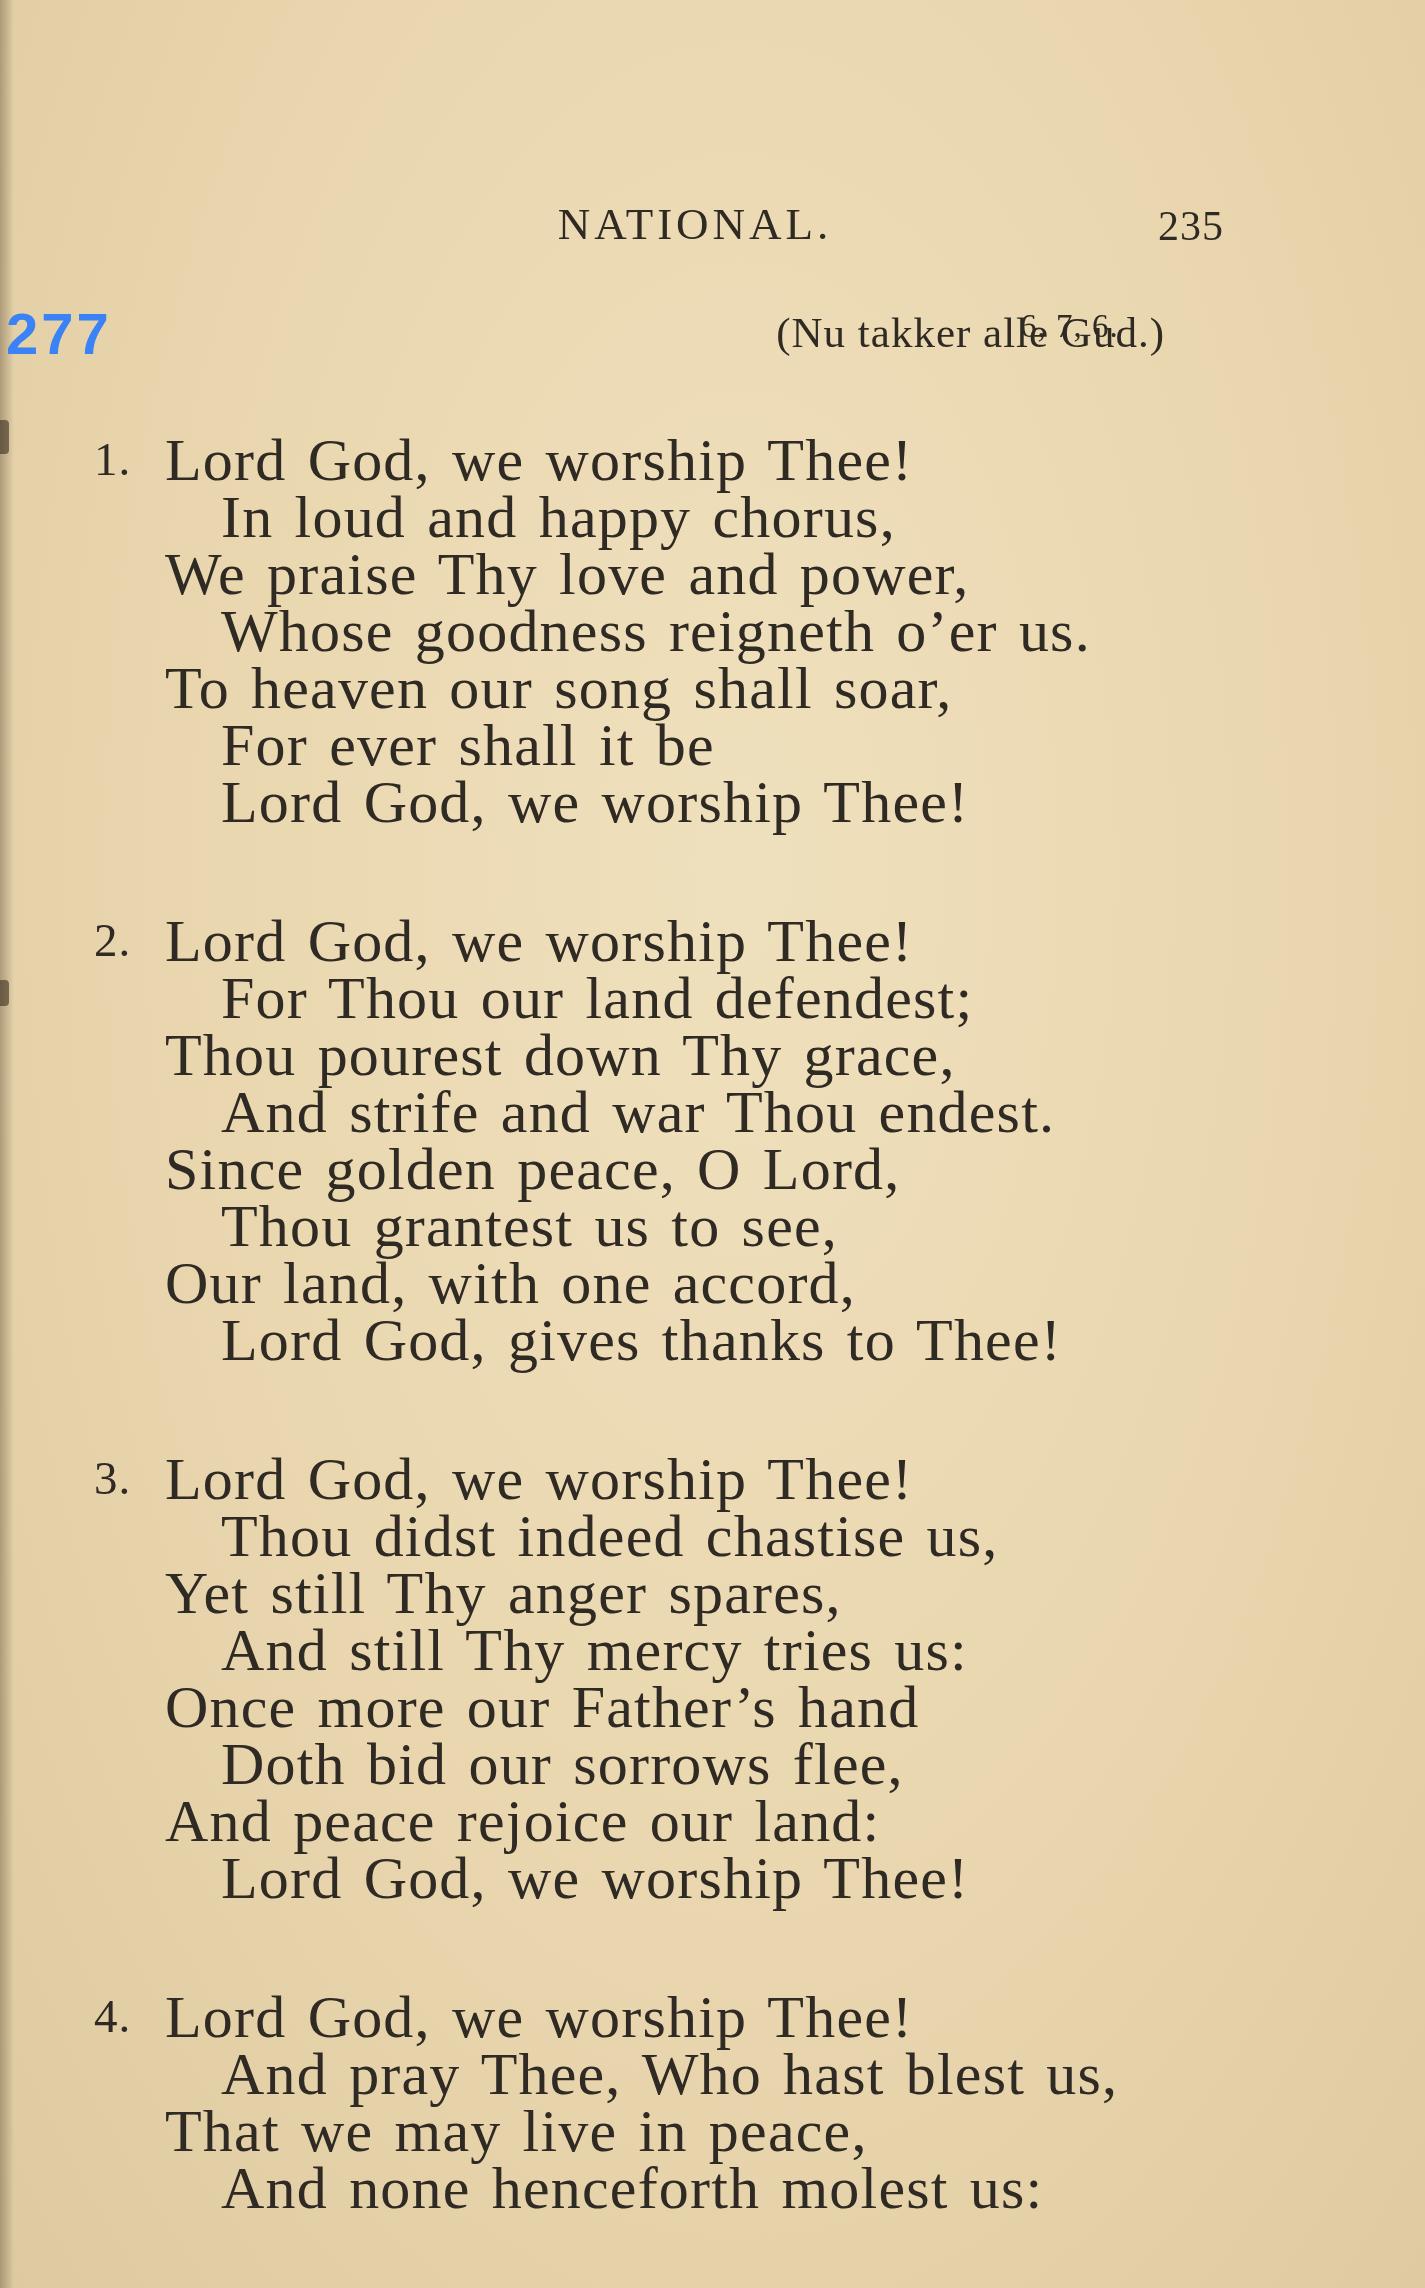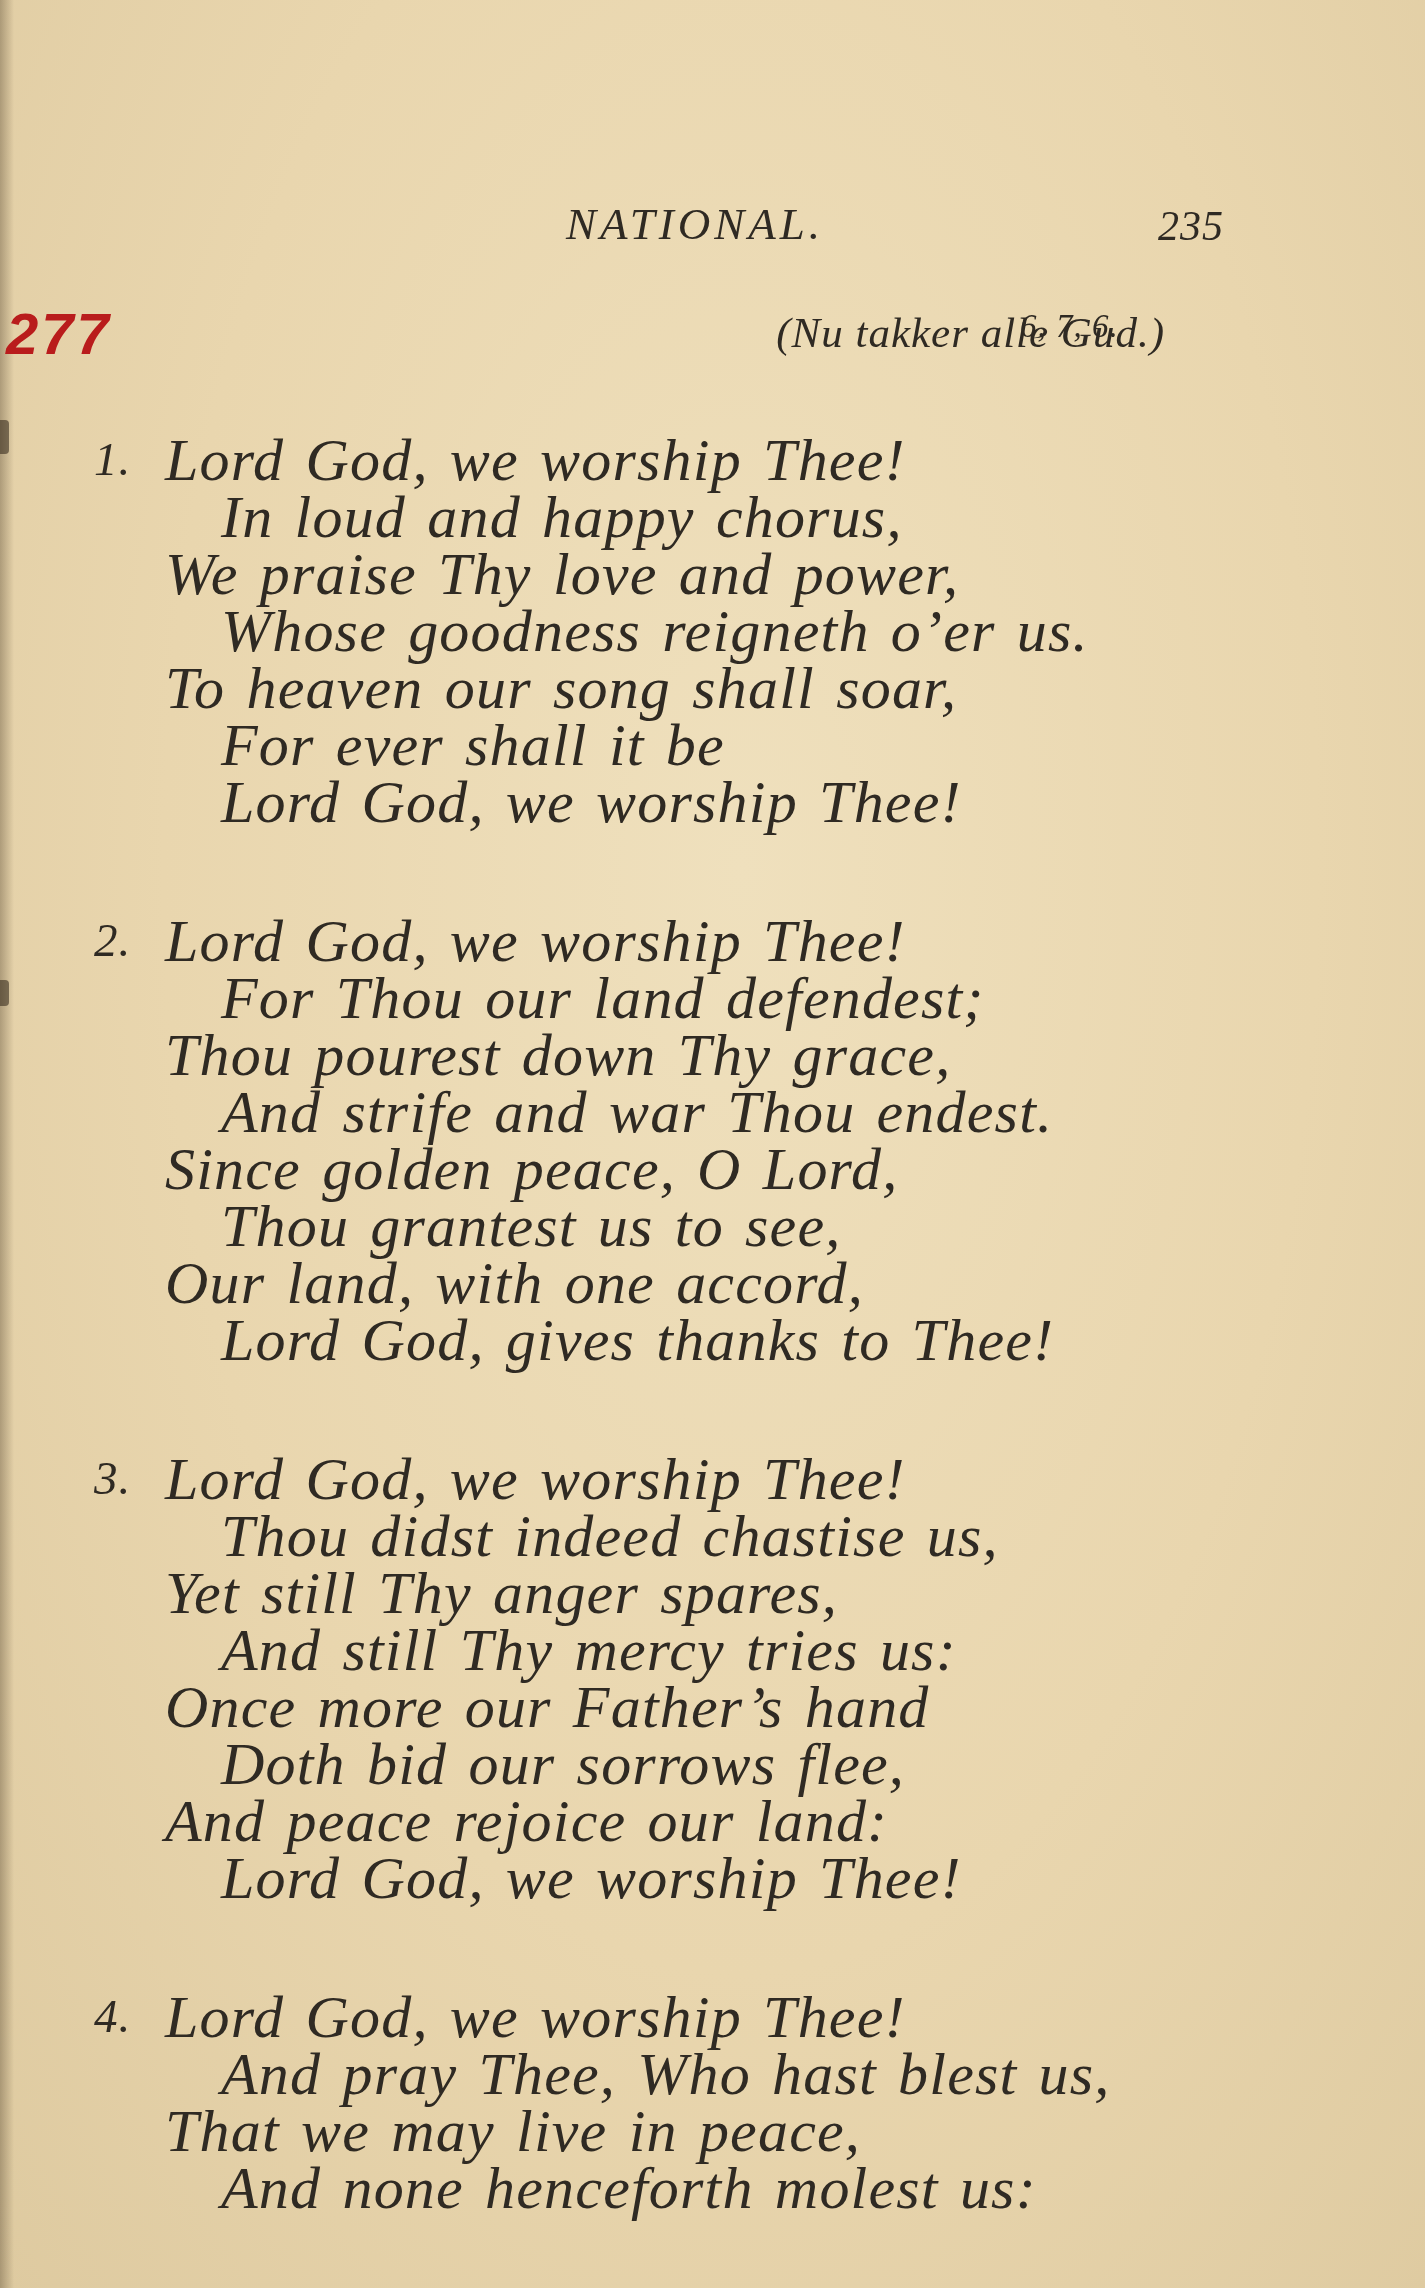--- a/index.html
+++ b/index.html
@@ -26,21 +26,20 @@
   .edge-mark {
     position: absolute;
     left: 0;
     width: 9px;
     background: rgba(45,35,22,0.55);
     border-radius: 0 4px 4px 0;
   }
   .content {
     position: relative;
     width: 1140px;
-    font-style: italic;
   }
   
   .running-head {
     position: relative;
     padding-top: 198px;
     height: 62px;
   }
   .section-title {
     position: absolute;
     left: 0;
@@ -63,21 +62,21 @@
     height: 78px;
   }
   .hymn-number {
     position: absolute;
     left: 6px;
     top: -8px;
     font-family: "Liberation Sans", sans-serif;
     font-weight: 700;
     font-size: 58px;
     letter-spacing: 3px;
-    color: #b91c1c;
+    color: #3b82f6;
   }
   .hymn-tune {
     position: absolute;
     left: 0;
     width: 1165px;
     text-align: right;
     font-size: 43px;
     letter-spacing: 1px;
   }
   .hymn-meter {

